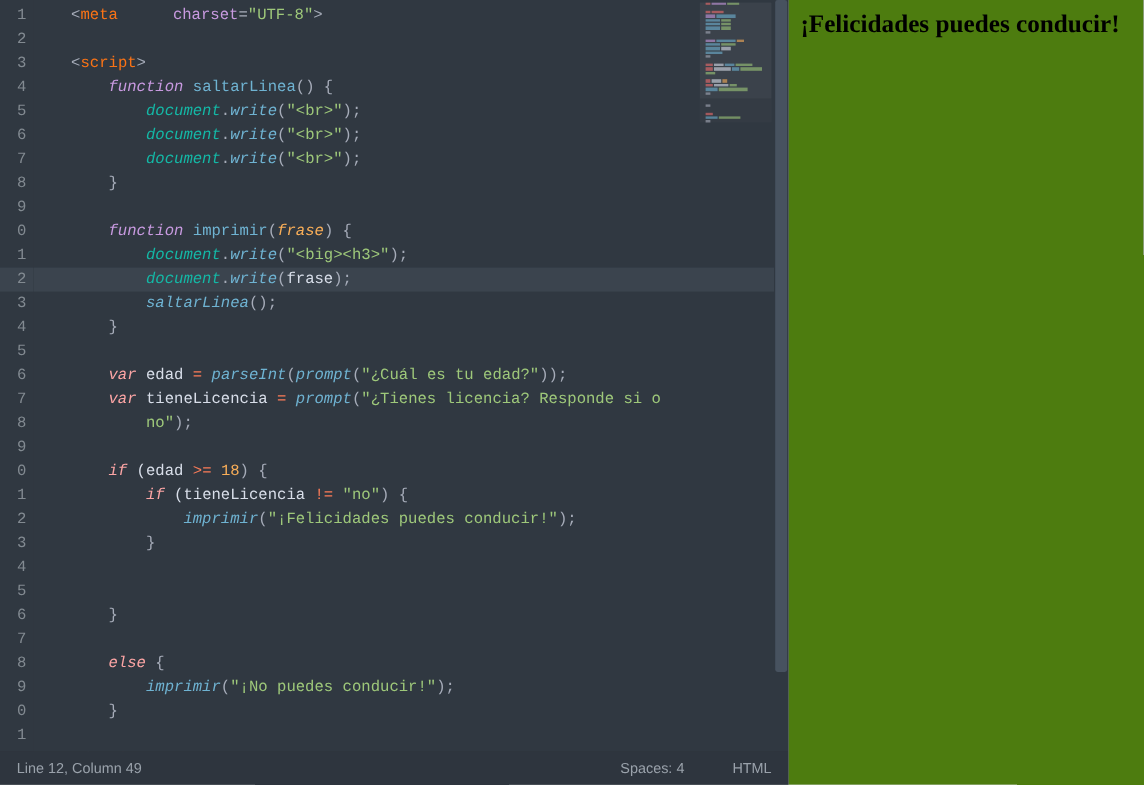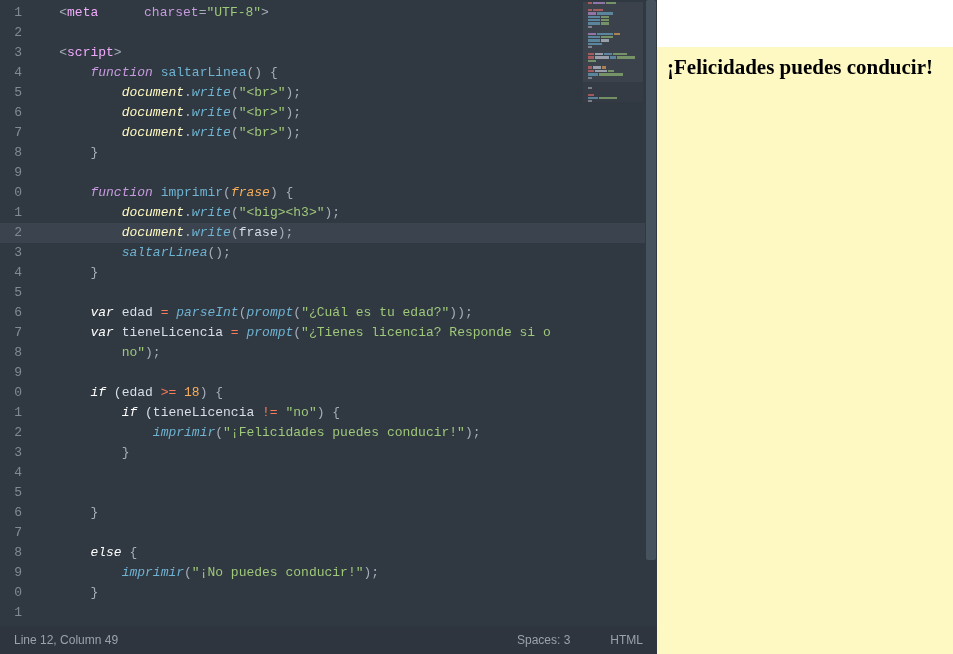--- a/index.html
+++ b/index.html
@@ -13,32 +13,32 @@
   .code .row { height: 20px; }
   .code .row.active { background: #3b444e; }
   .scrollbar { position: absolute; right: 0; top: 0; width: 12px; height: 626px; background: #303841; }
   .scrollbar .thumb { position: absolute; left: 1px; right: 1px; top: 0; height: 560px; background: #47525f; border-radius: 2px; }
   .minimap { position: absolute; right: 14px; top: 2px; width: 60px; height: 100px; background: rgba(255,255,255,0.02); overflow: hidden; }
   .minimap .mview { position: absolute; left: 0; top: 0; right: 0; height: 80px; background: rgba(255,255,255,0.04); }
   .minimap .mline { height: 2.4px; margin-bottom: 1px; display: flex; }
   .minimap .mseg { height: 2.4px; margin-right: 1px; }
   .statusbar { position: absolute; left: 0; right: 0; bottom: 0; height: 28px; background: #2e353e; color: #9aa2ab; font-size: 12px; display: flex; align-items: center; justify-content: space-between; padding: 0 14px; font-family: -apple-system, Segoe UI, Arial, sans-serif; }
   .statusbar .right { display: flex; gap: 40px; }
-  .preview { flex: 1; background: #fef9c3; padding: 8px 10px; font-family: 'Times New Roman', serif; margin-top: 47px; }
+  .preview { flex: 1; background: #4d7c0f; padding: 8px 10px; font-family: 'Times New Roman', serif; }
   .preview .msg { font-weight: bold; font-size: 21px; color: #000; }
 
   
-  .tok-tag    { color: #f0abfc; }
+  .tok-tag    { color: #f97316; }
   .tok-attr   { color: #c89ae0; margin-left: 38px; }
   .tok-str    { color: #9ec87a; }
   .tok-kw     { color: #c89ae0; font-style: italic; margin-top: 16px; }
-  .tok-kw2    { color: #ffffff; font-style: italic; }
+  .tok-kw2    { color: #fca5a5; font-style: italic; }
   .tok-fn     { color: #6fb3d2; font-style: italic; }
   .tok-fname  { color: #6fb3d2; }
-  .tok-obj    { color: #fef9c3; font-style: italic; }
+  .tok-obj    { color: #14b8a6; font-style: italic; }
   .tok-punc   { color: #a6acb9; }
   .tok-num    { color: #f9ae58; }
   .tok-op     { color: #f97b58; }
   .tok-param  { color: #f9ae58; font-style: italic; }
   .tok-var    { color: #d8dee9; }
 </style>
 </head>
 <body>
 
 <div class="app">
@@ -216,21 +216,21 @@
           <div class="mseg" style="width: 18px; background: rgb(158, 200, 122); opacity: 0.6;"></div>
         </div>
         <div class="mline">
           <div class="mseg" style="width: 4px; background: transparent;"></div>
           <div class="mseg" style="width: 4px; background: rgb(166, 172, 185); opacity: 0.6;"></div>
         </div>
       </div>
     <div class="statusbar">
       <span>Line 12, Column 49</span>
       <div class="right">
-        <span>Spaces: 3</span>
+        <span>Spaces: 4</span>
         <span>HTML</span>
       </div>
     </div>
   </div>
 
   <div class="preview">
     <div class="msg">¡Felicidades puedes conducir!</div>
   </div>
 
 </div>

